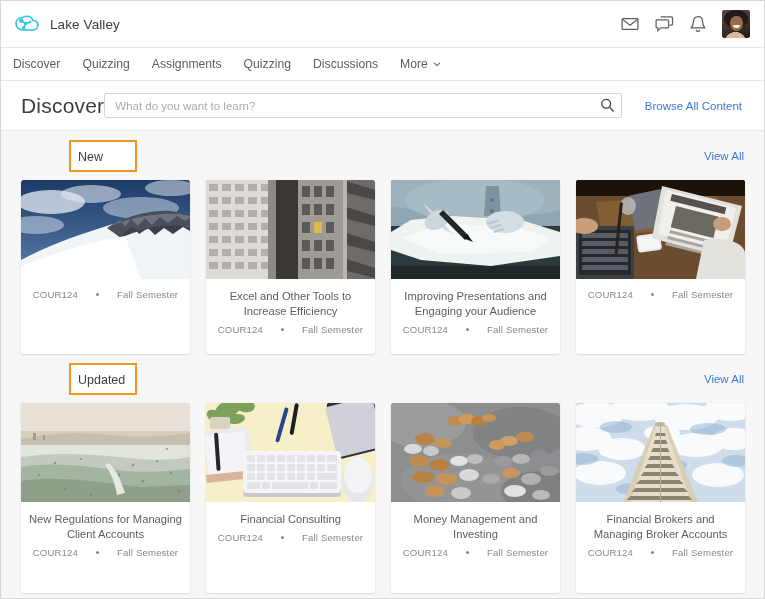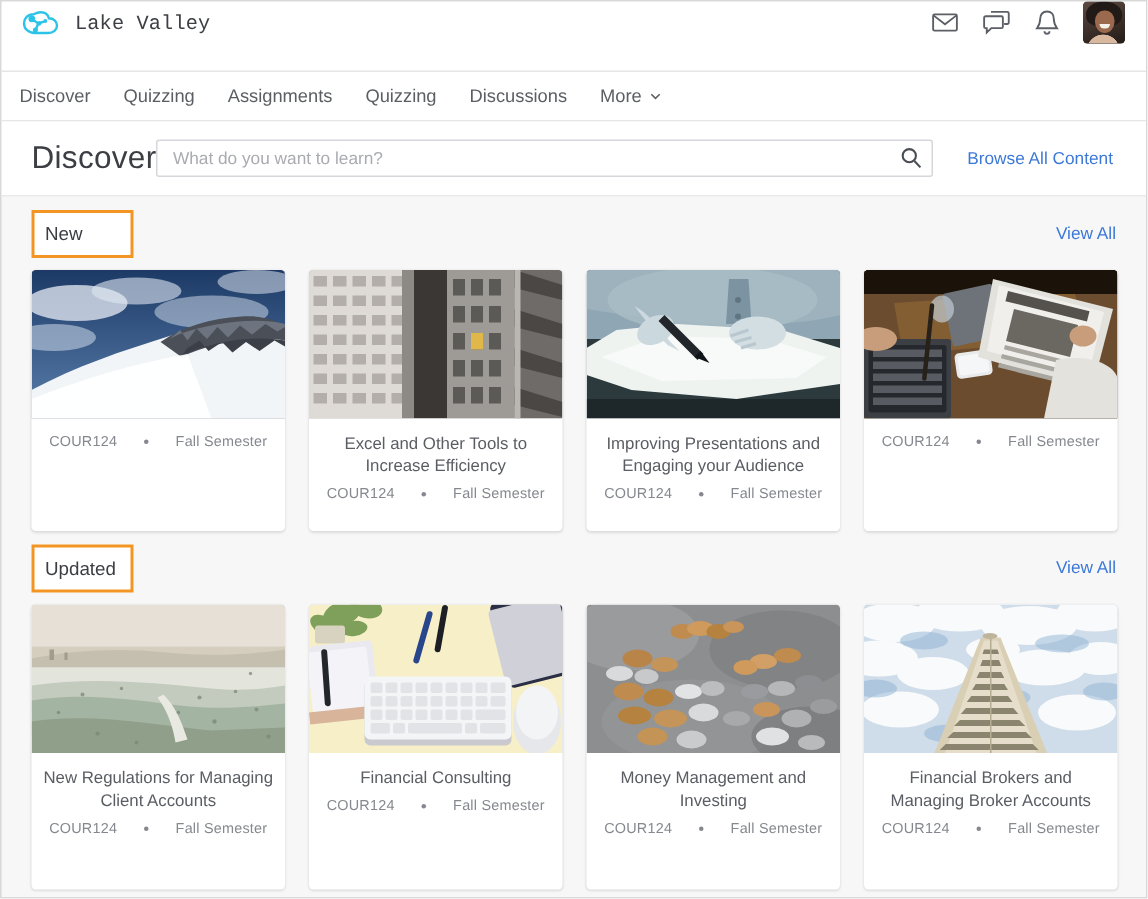--- a/index.html
+++ b/index.html
@@ -22,24 +22,23 @@
     background: #f7f7f8;
     overflow: hidden;
   }
 
   
   .topbar {
     height: 47px;
     background: #ffffff;
     border-bottom: 1px solid #e6e6e8;
     display: flex;
-    align-items: flex-start;
+    align-items: center;
     padding: 0 14px 0 12px;
     box-sizing: border-box;
-    font-family: Liberation Mono, monospace;
   }
   .brand {
     display: flex;
     align-items: center;
     gap: 7px;
   }
   .brand-logo {
     width: 30px;
     height: 30px;
     display: block;
@@ -195,20 +194,21 @@
     align-items: center;
     height: 36px;
     margin-top: 7px;
   }
   .section-title-box {
     border: 2px solid #f29522;
     padding: 5px 9px 5px 7px;
     min-width: 68px;
     background: #fff;
     box-sizing: border-box;
+    margin-left: 48px;
   }
   .section-title {
     font-size: 12.5px;
     color: #3c3e43;
   }
   .view-all {
     margin-left: auto;
     font-size: 11.5px;
     color: #3c78d8;
     cursor: pointer;

